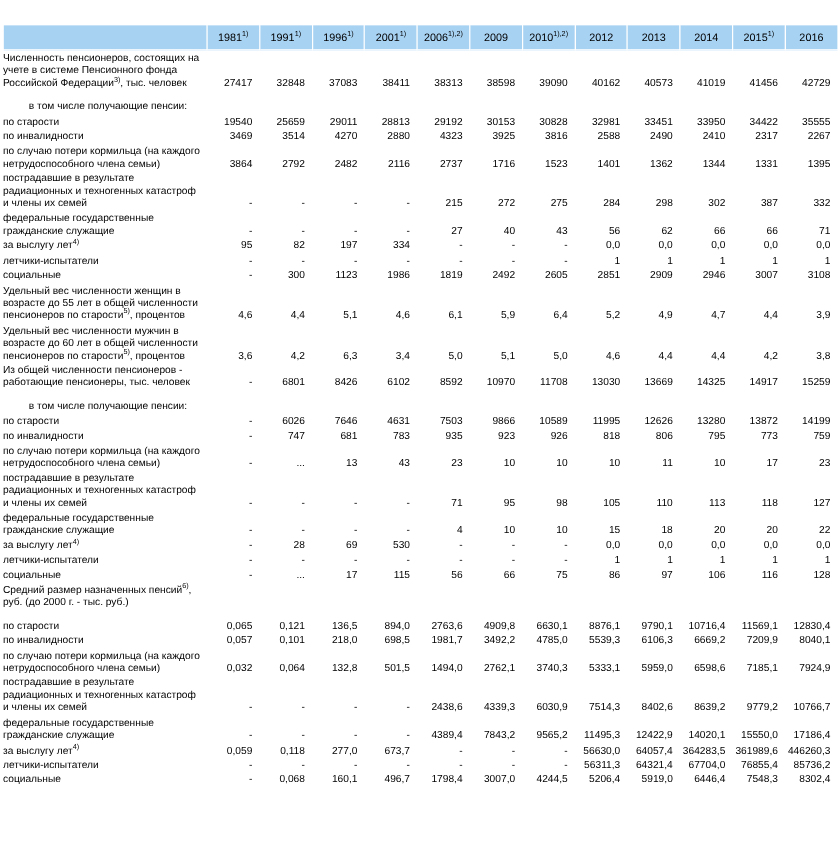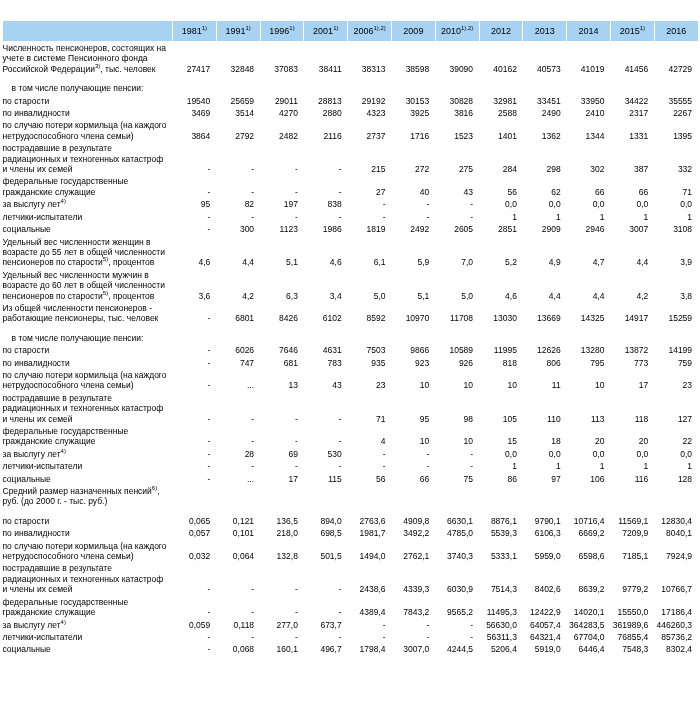--- a/index.html
+++ b/index.html
@@ -22,21 +22,21 @@
     padding:0;
   }
   thead th sup{font-size:6px;line-height:0;}
   tbody td{
     vertical-align:bottom;
     padding:1px 0;
     font-size:8.5px;
     line-height:10.4px;
   }
   td.lblcell{padding-right:4px;}
-  td.lblcell.indent{padding-left:9px;}
+  td.lblcell.indent{padding-left:9px;text-align:center;}
   td.lblcell sup{font-size:6px;line-height:0;}
   td.val{
     text-align:right;
     padding-right:6px;
     font-size:8.5px;
     white-space:nowrap;
     overflow:visible;
   }
   tr.spacer td{height:7px;padding:0;}
 </style>
@@ -184,21 +184,21 @@
           <td class="val">62</td>
           <td class="val">66</td>
           <td class="val">66</td>
           <td class="val">71</td>
         </tr>
         <tr>
           <td class="lblcell"><span>за выслугу лет</span><sup>4)</sup></td>
           <td class="val">95</td>
           <td class="val">82</td>
           <td class="val">197</td>
-          <td class="val">838</td>
+          <td class="val">334</td>
           <td class="val">-</td>
           <td class="val">-</td>
           <td class="val">-</td>
           <td class="val">0,0</td>
           <td class="val">0,0</td>
           <td class="val">0,0</td>
           <td class="val">0,0</td>
           <td class="val">0,0</td>
         </tr>
         <tr>
@@ -232,21 +232,21 @@
           <td class="val">3108</td>
         </tr>
         <tr>
           <td class="lblcell"><span>Удельный вес численности женщин в возрасте до 55 лет в общей численности пенсионеров по старости</span><sup>5)</sup><span>, процентов</span></td>
           <td class="val">4,6</td>
           <td class="val">4,4</td>
           <td class="val">5,1</td>
           <td class="val">4,6</td>
           <td class="val">6,1</td>
           <td class="val">5,9</td>
-          <td class="val">7,0</td>
+          <td class="val">6,4</td>
           <td class="val">5,2</td>
           <td class="val">4,9</td>
           <td class="val">4,7</td>
           <td class="val">4,4</td>
           <td class="val">3,9</td>
         </tr>
         <tr>
           <td class="lblcell"><span>Удельный вес численности мужчин в возрасте до 60 лет в общей численности пенсионеров по старости</span><sup>5)</sup><span>, процентов</span></td>
           <td class="val">3,6</td>
           <td class="val">4,2</td>

